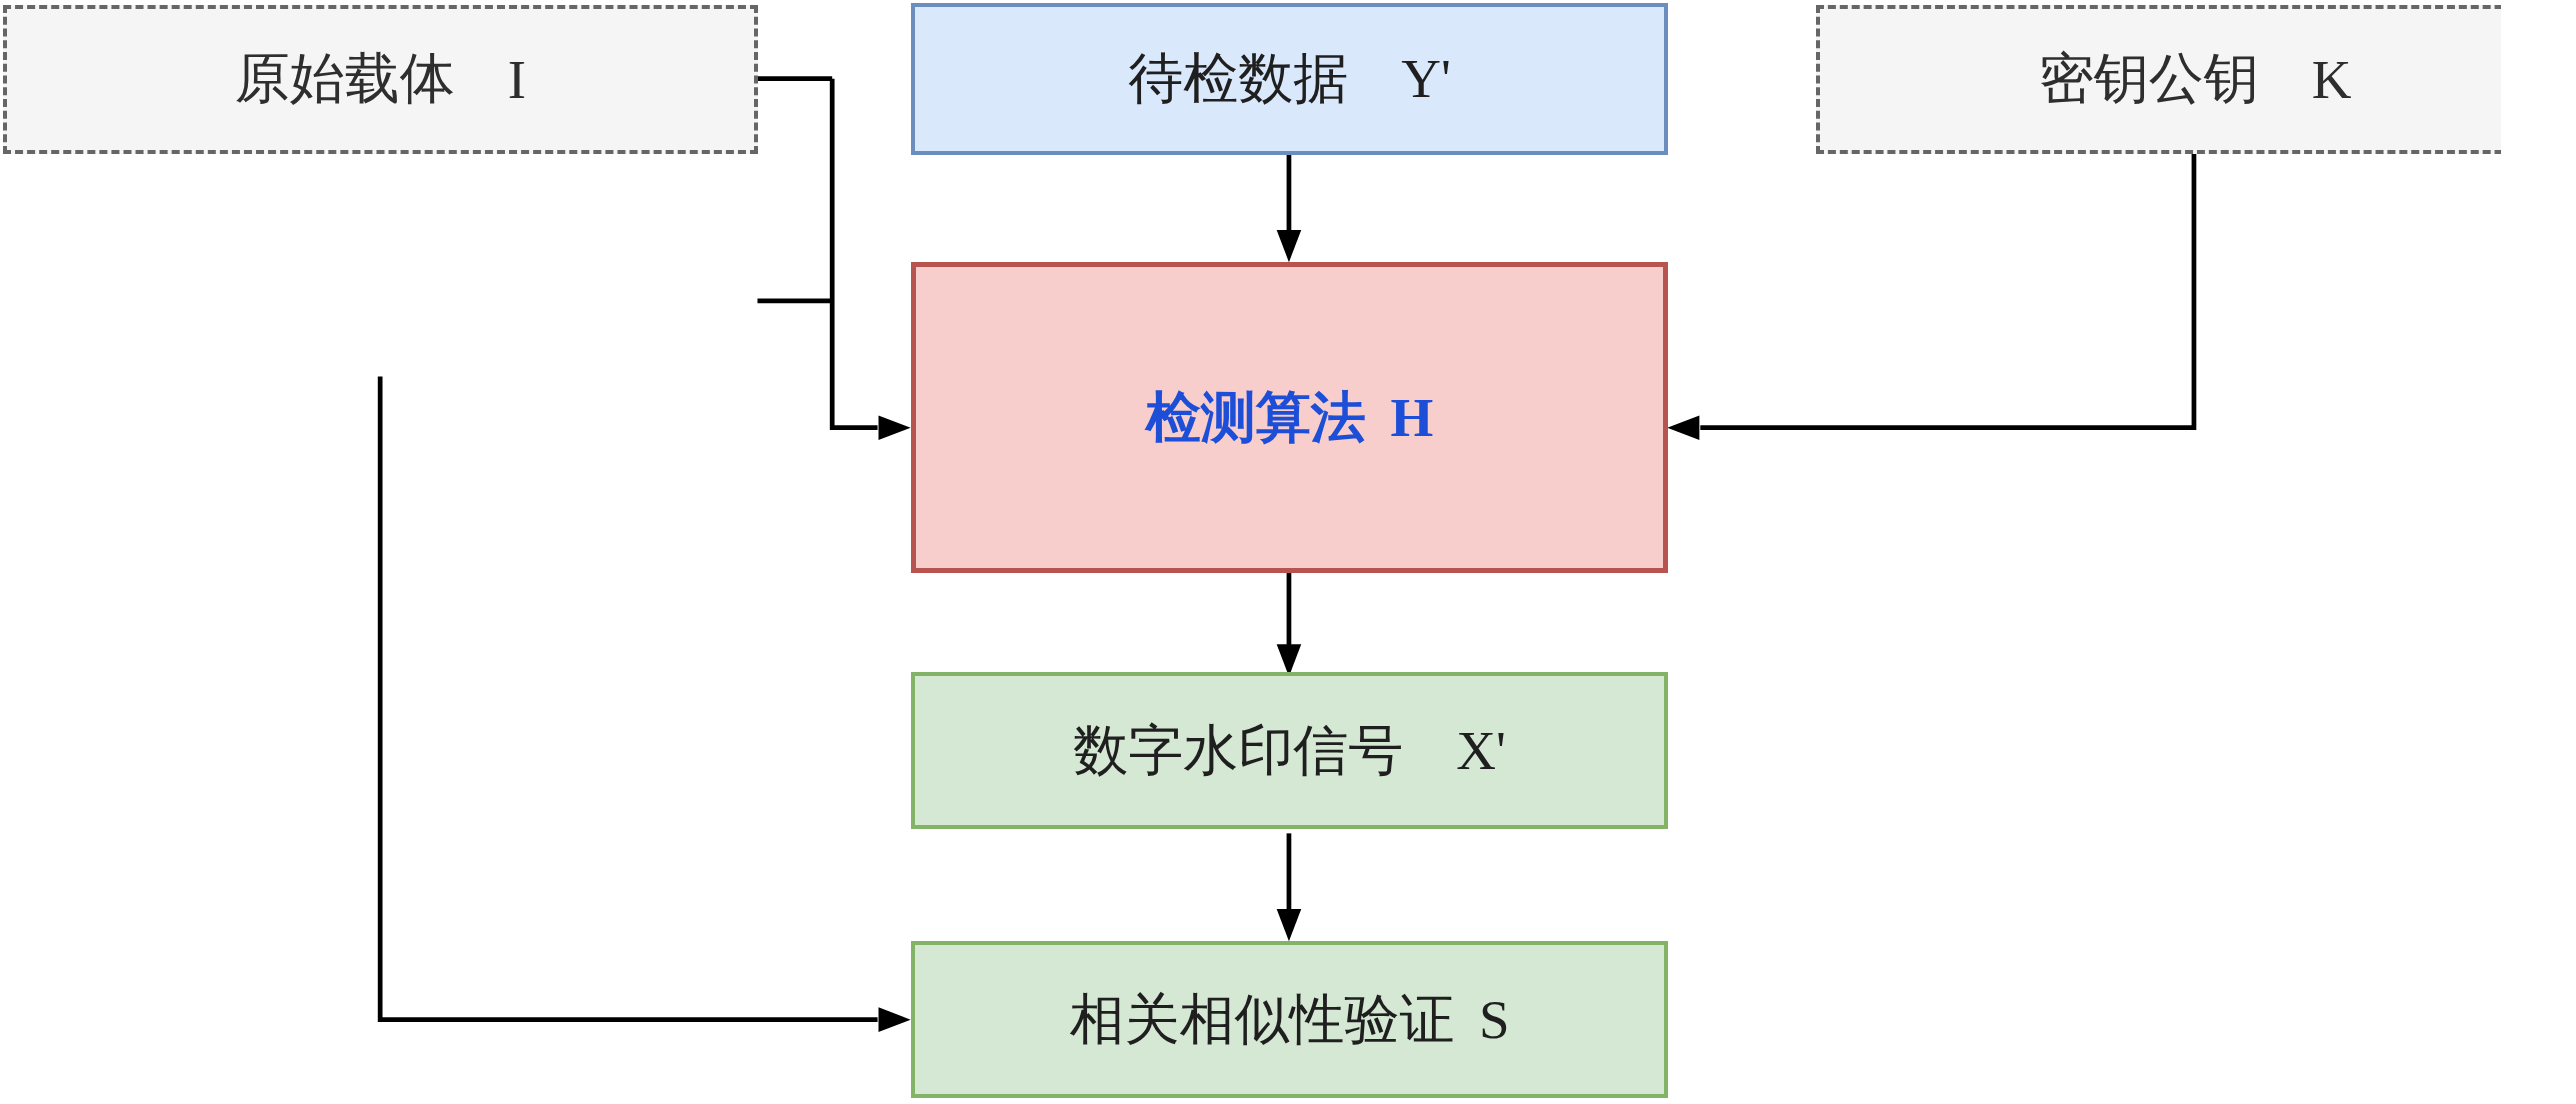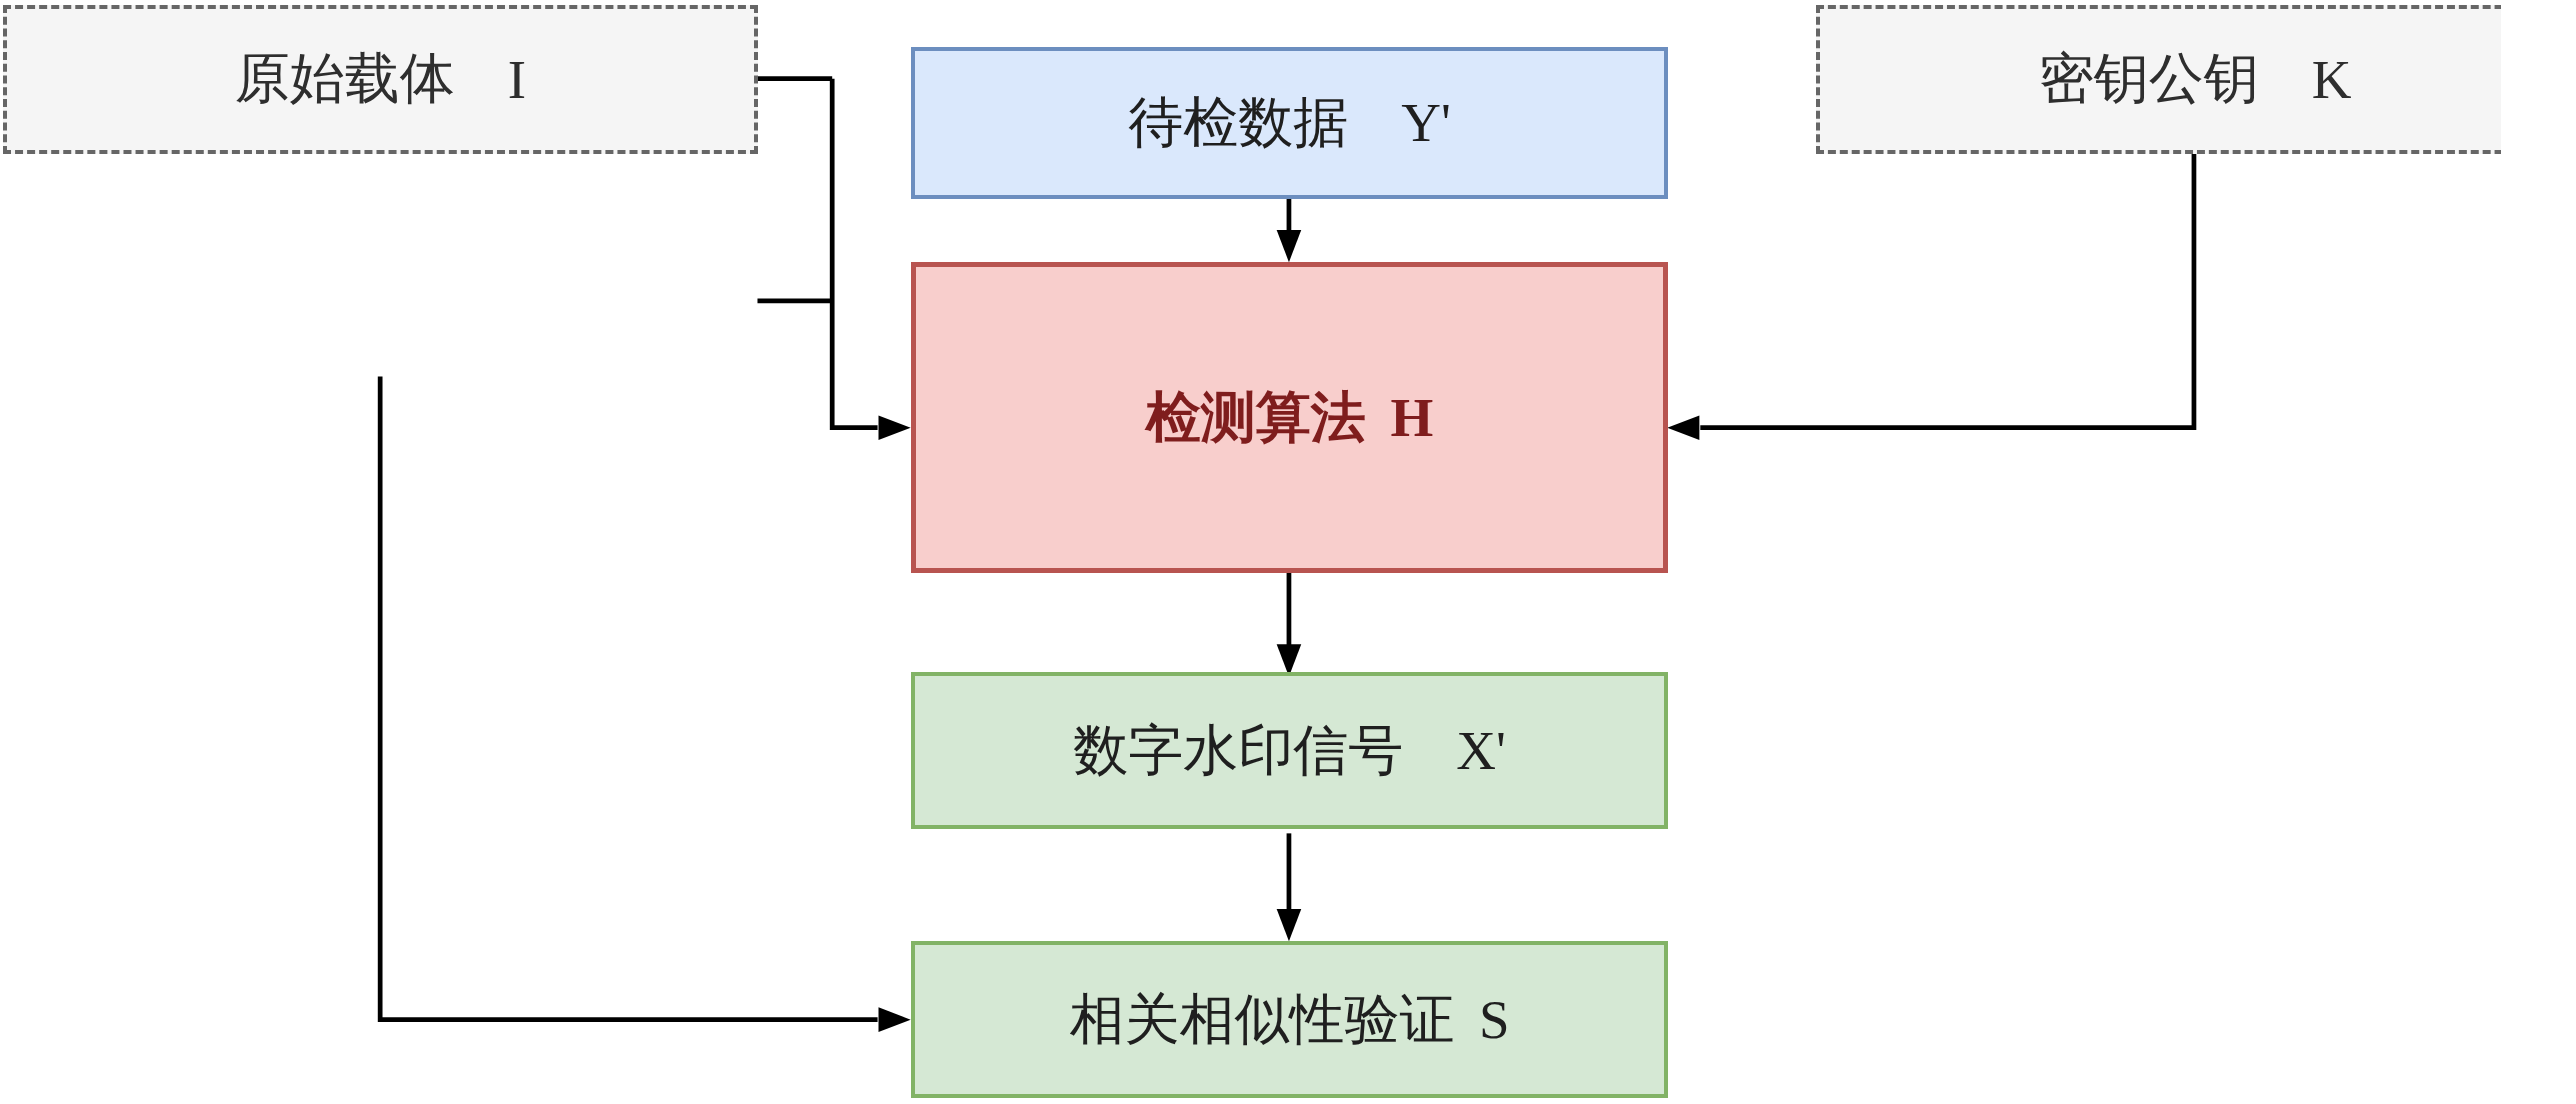--- a/index.html
+++ b/index.html
@@ -36,31 +36,31 @@
     color:#2e2e2e;
   }
   .blue{
     background:var(--blue-fill);
     border:4.7px solid var(--blue-border);
   }
   .red{
     background:var(--red-fill);
     border:5.7px solid var(--red-border);
     font-weight:bold;
-    color:#7f1d1d;
+    color:#1d4ed8;
   }
   .green{
     background:var(--green-fill);
     border:4.7px solid var(--green-border);
   }
 
   
   #node-original-carrier   {left:2.8px;    top:4.7px;   width:755px; height:149px;}
   #node-original-watermark {left:2.8px;    top:227px; width:755px; height:149px;}
-  #node-test-data          {left:911px;  top:2.8px;   width:757px; height:152px;margin-top:44px;}
+  #node-test-data          {left:911px;  top:2.8px;   width:757px; height:152px;}
   #node-key                {left:1816px; top:4.7px;   width:758px; height:149px;}
   #node-detection          {left:911px;  top:262px; width:757px; height:311px;}
   #node-signal             {left:911px;  top:672px; width:757px; height:157px;}
   #node-verify             {left:911px;  top:941px; width:757px; height:157px;}
 </style>
 </head>
 <body>
 
 <div class="canvas">
 

